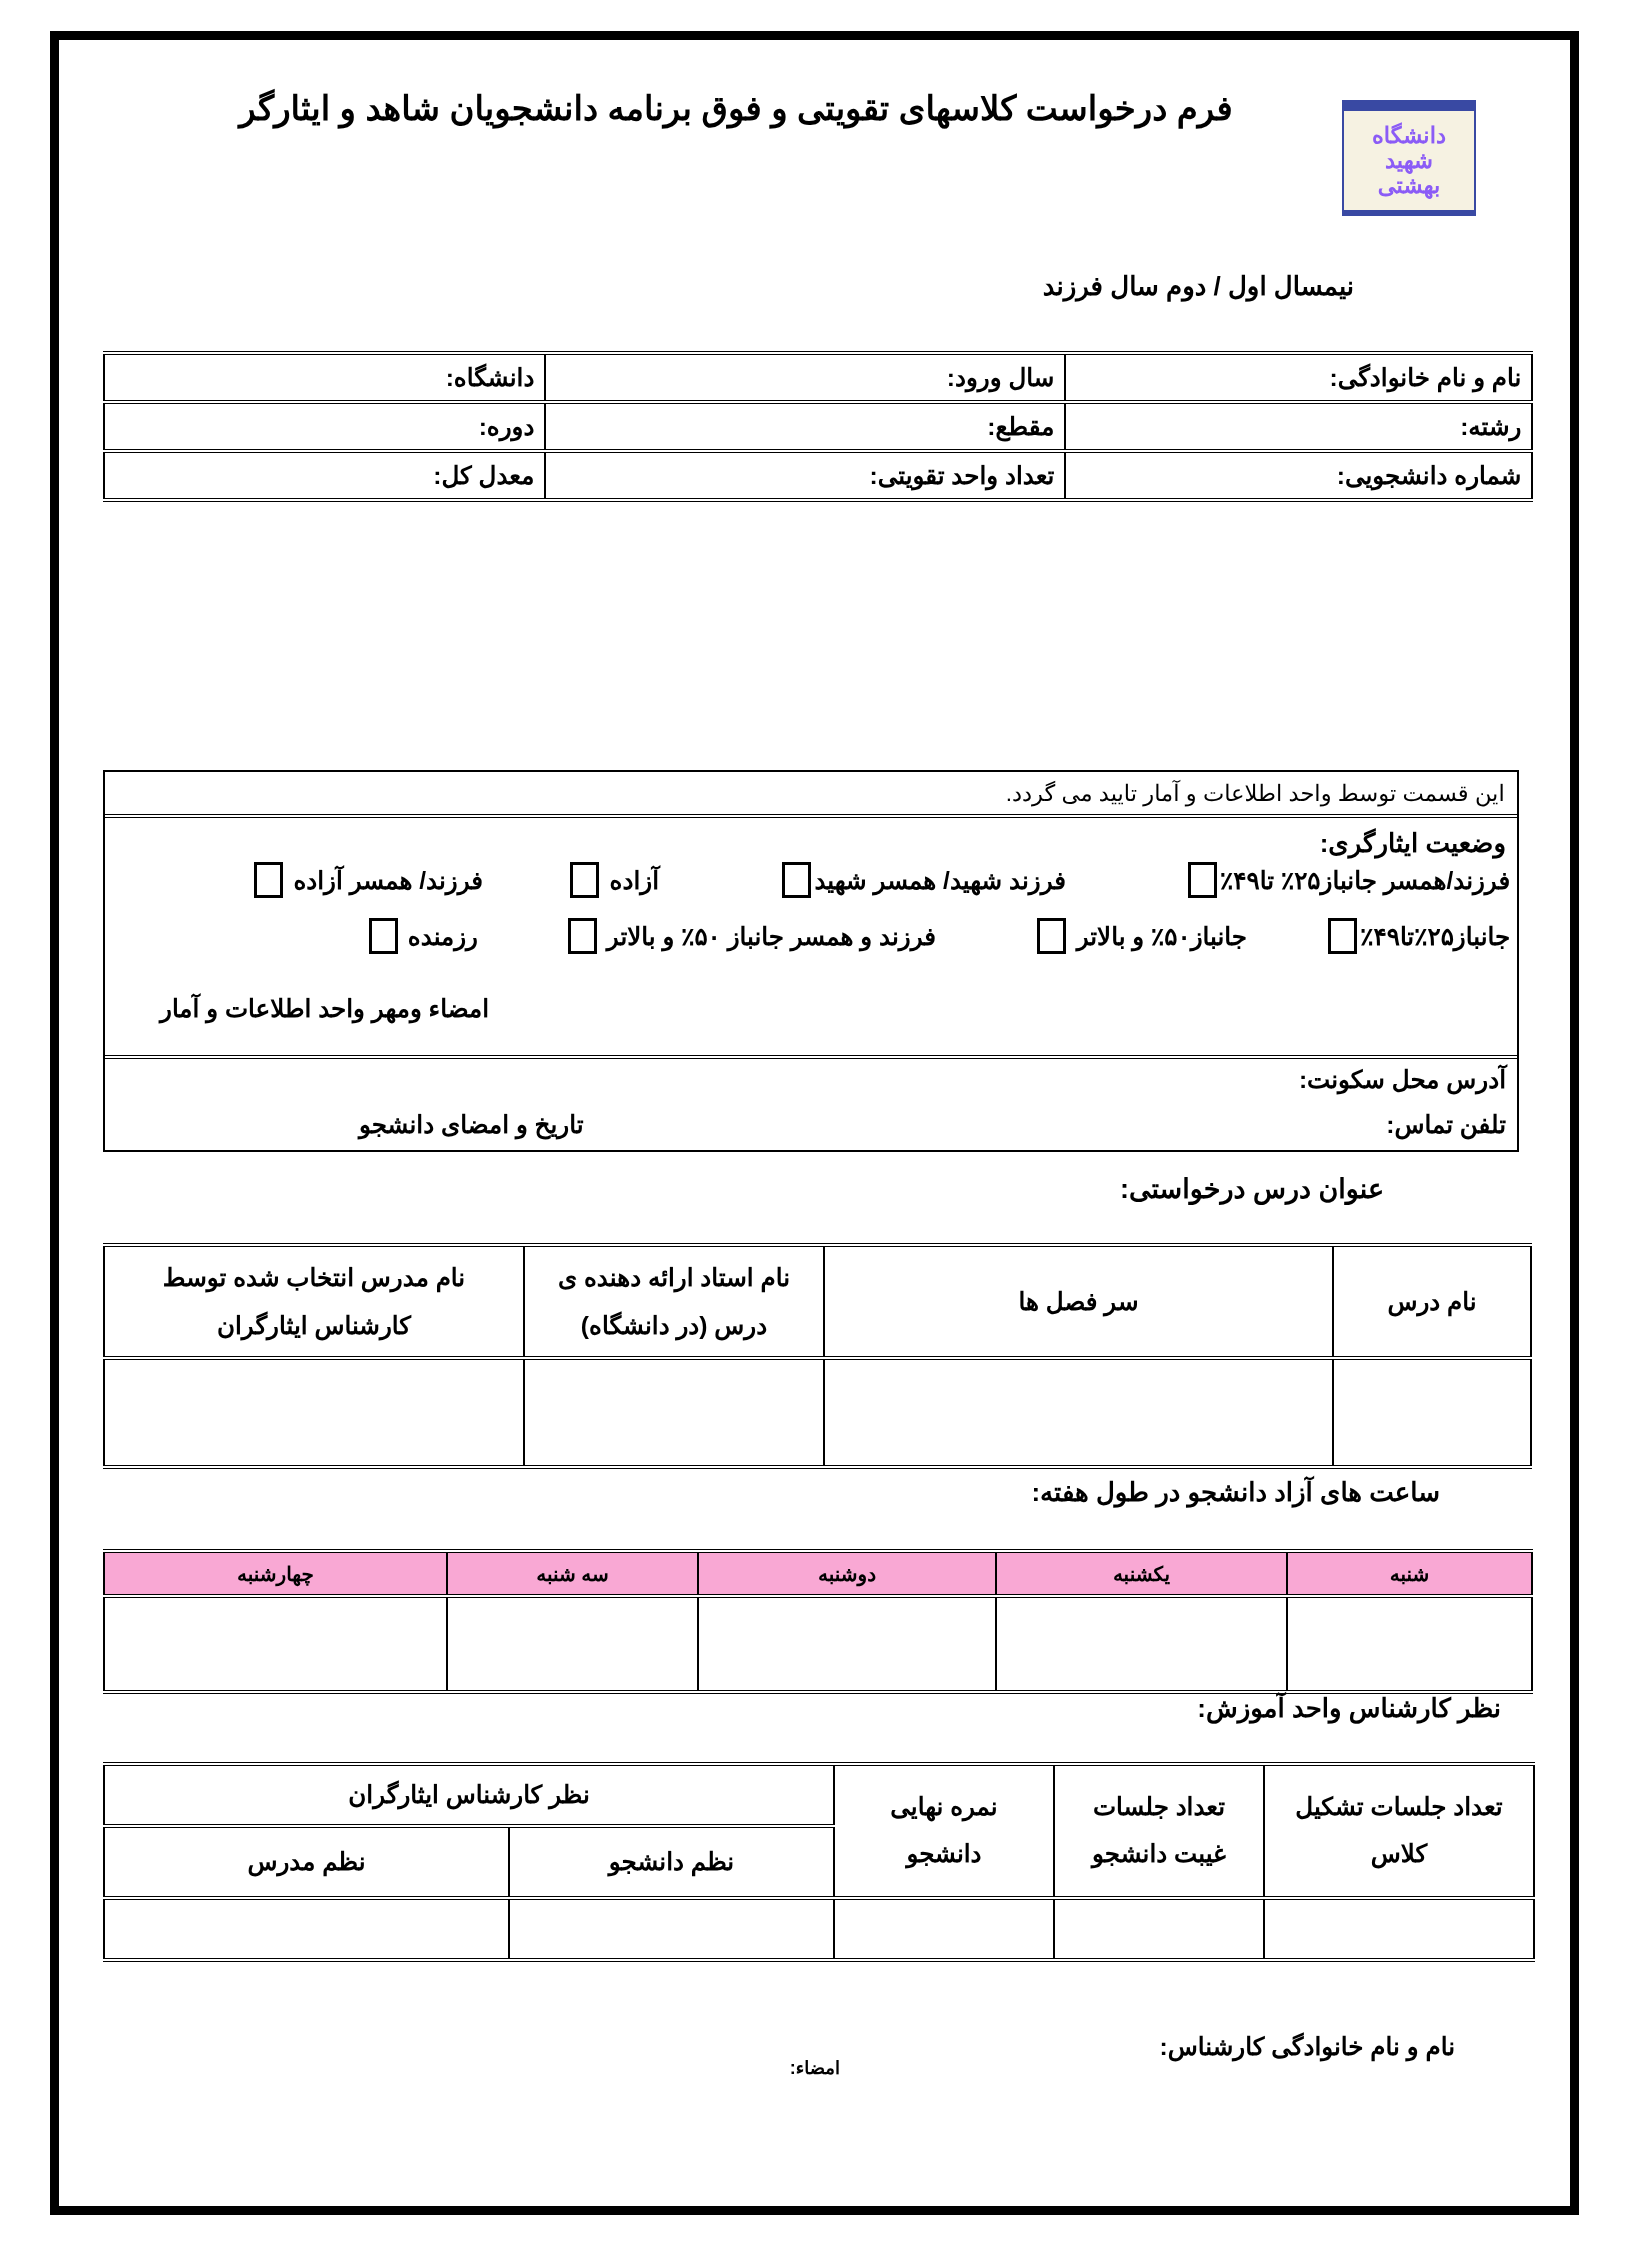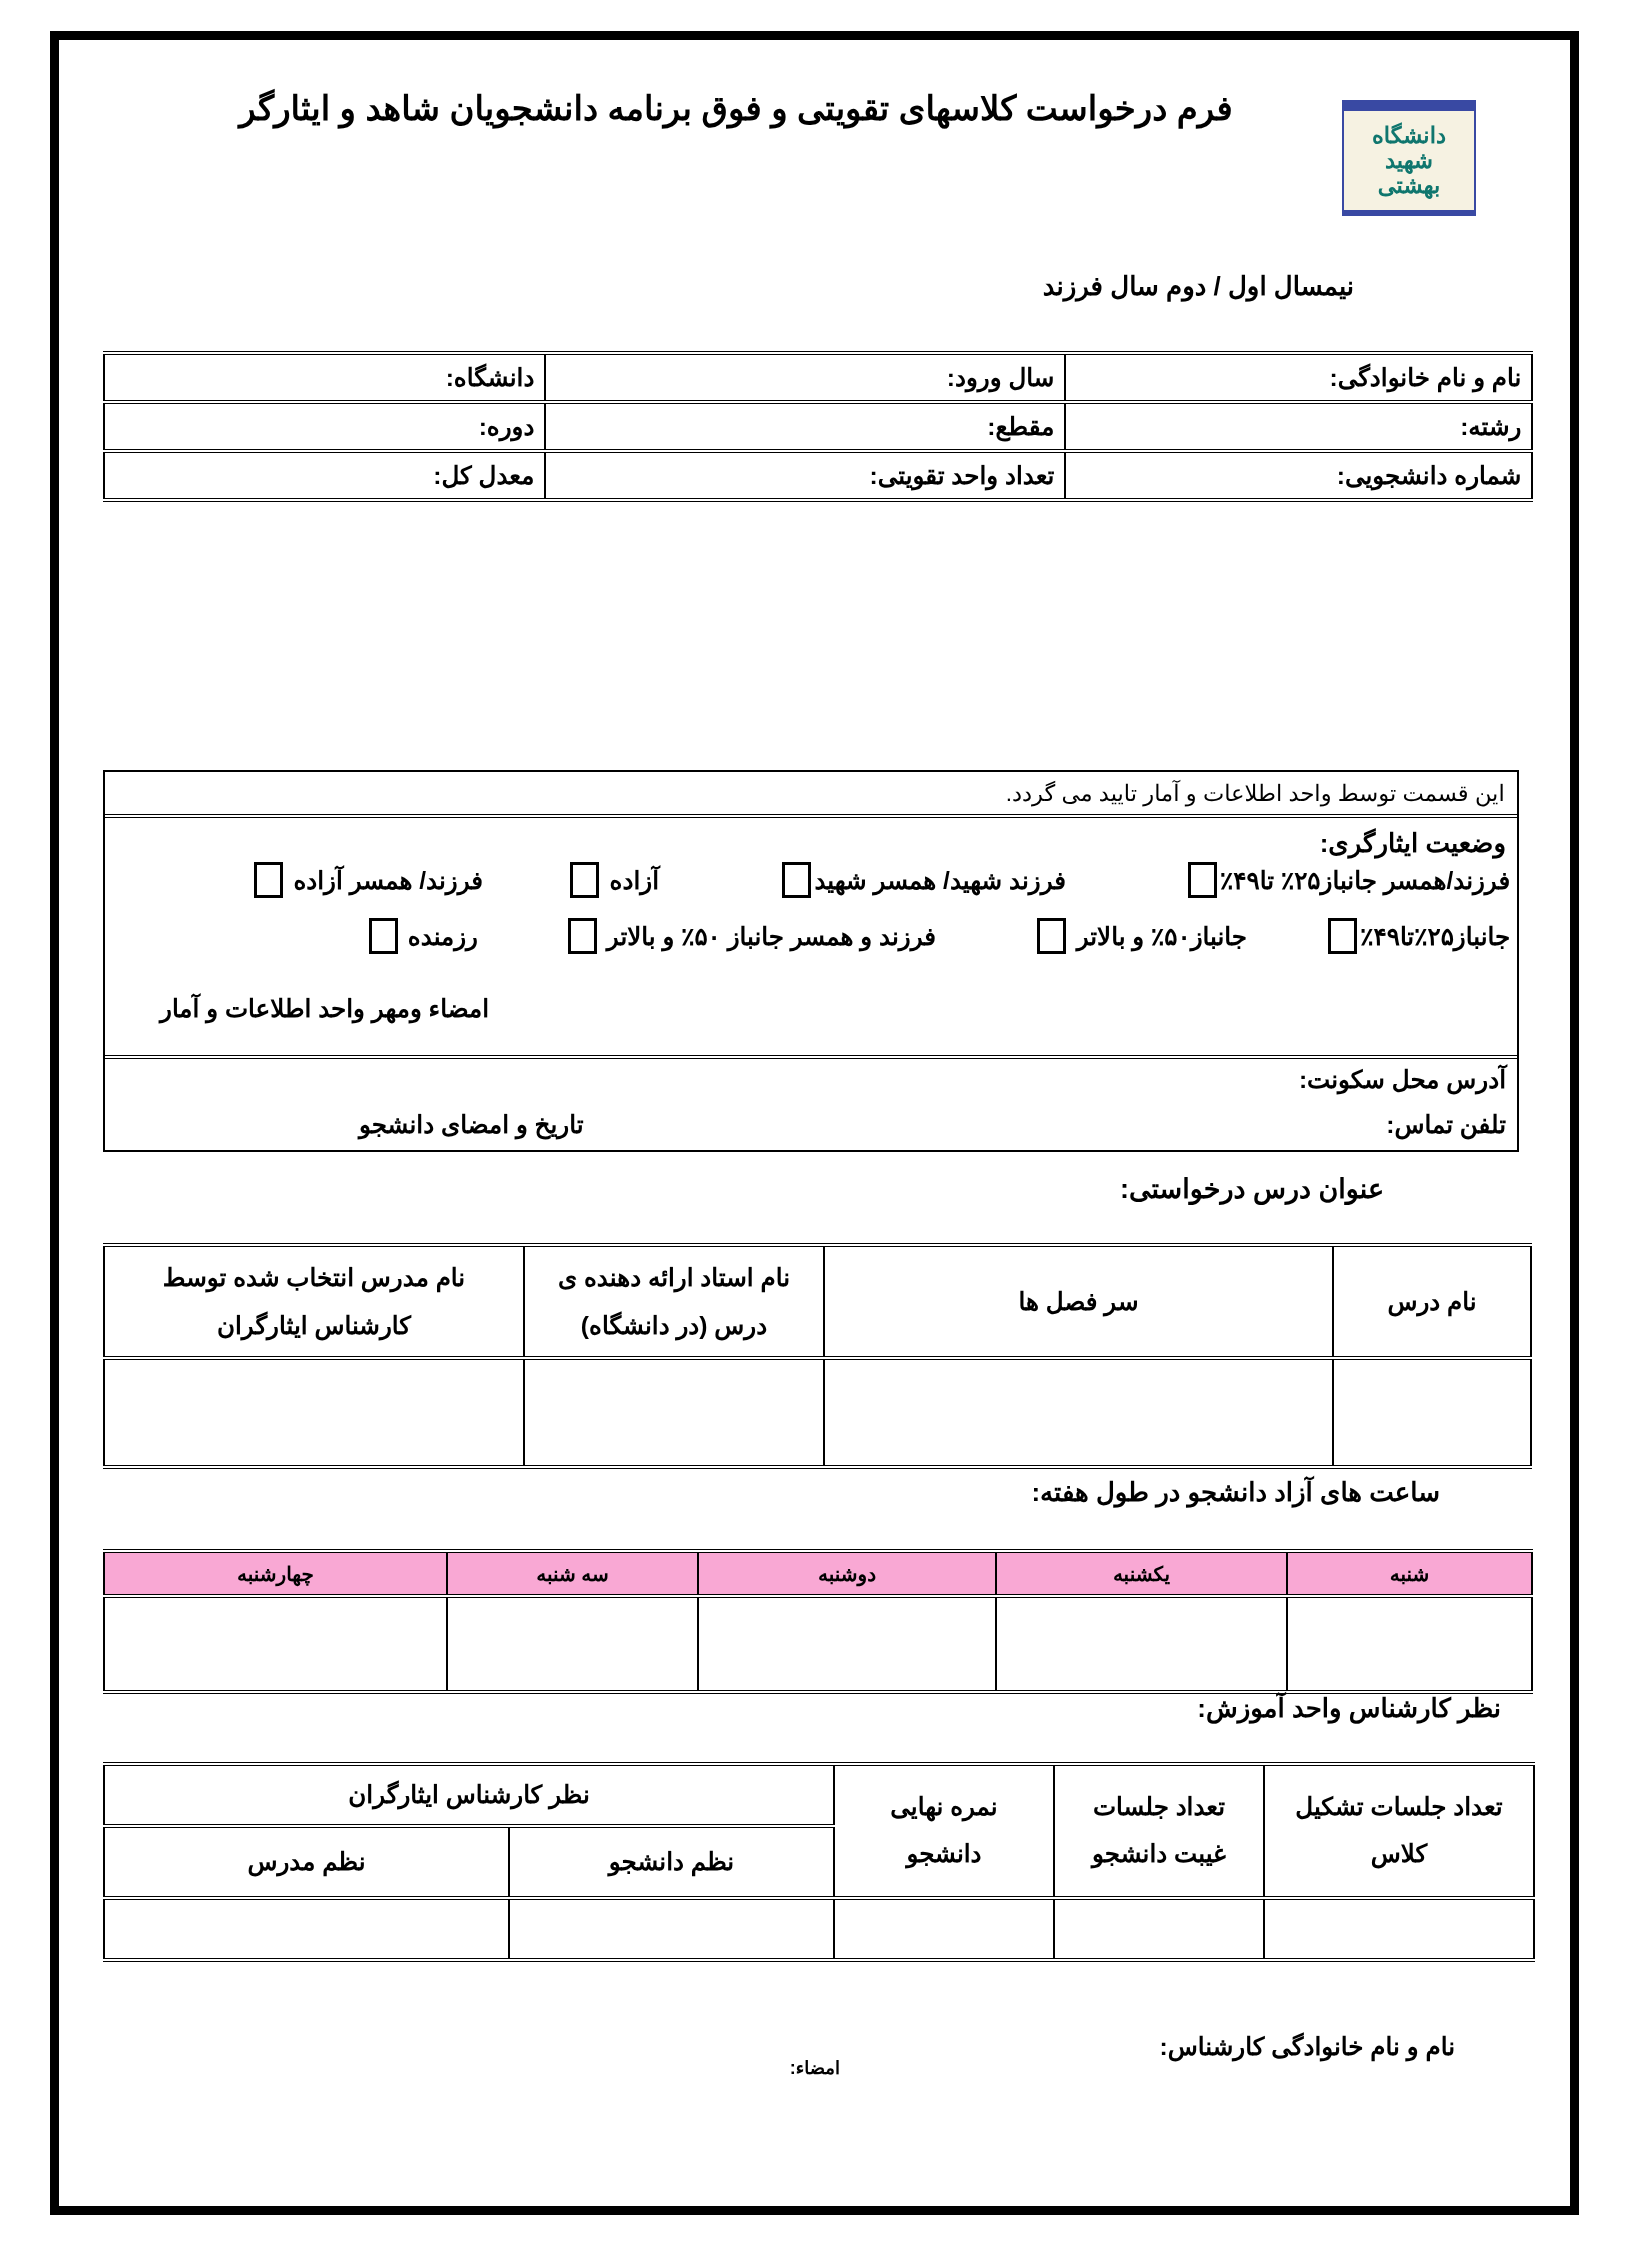--- a/index.html
+++ b/index.html
@@ -18,21 +18,21 @@
   }
   .abs{position:absolute;}
   .b{font-weight:bold;}
 
   
   .title{left:189px;top:87px;width:1094px;text-align:center;font-size:34px;font-weight:bold;line-height:1.25;}
   .logo{
     left:1342px;top:100px;width:134px;height:116px;box-sizing:border-box;
     background:#f6f2e2;border:2.7px solid #3949a3;border-top:11px solid #3949a3;border-bottom:6.2px solid #3949a3;
     display:flex;flex-direction:column;align-items:center;justify-content:center;
-    color:#0f766e;font-weight:bold;font-size:22.6px;line-height:1.12;text-align:center;
+    color:#8b5cf6;font-weight:bold;font-size:22.6px;line-height:1.12;text-align:center;
   }
   .semester{top:271px;right:264px;font-size:26px;font-weight:bold;}
 
   
   table.htbl{border-collapse:collapse;table-layout:fixed;}
   table.htbl td{
     border-left:2.1px solid #000;border-right:2.1px solid #000;
     border-top:4.8px double #000;border-bottom:4.8px double #000;
     box-sizing:border-box;vertical-align:middle;
     font-size:24.6px;font-weight:bold;

